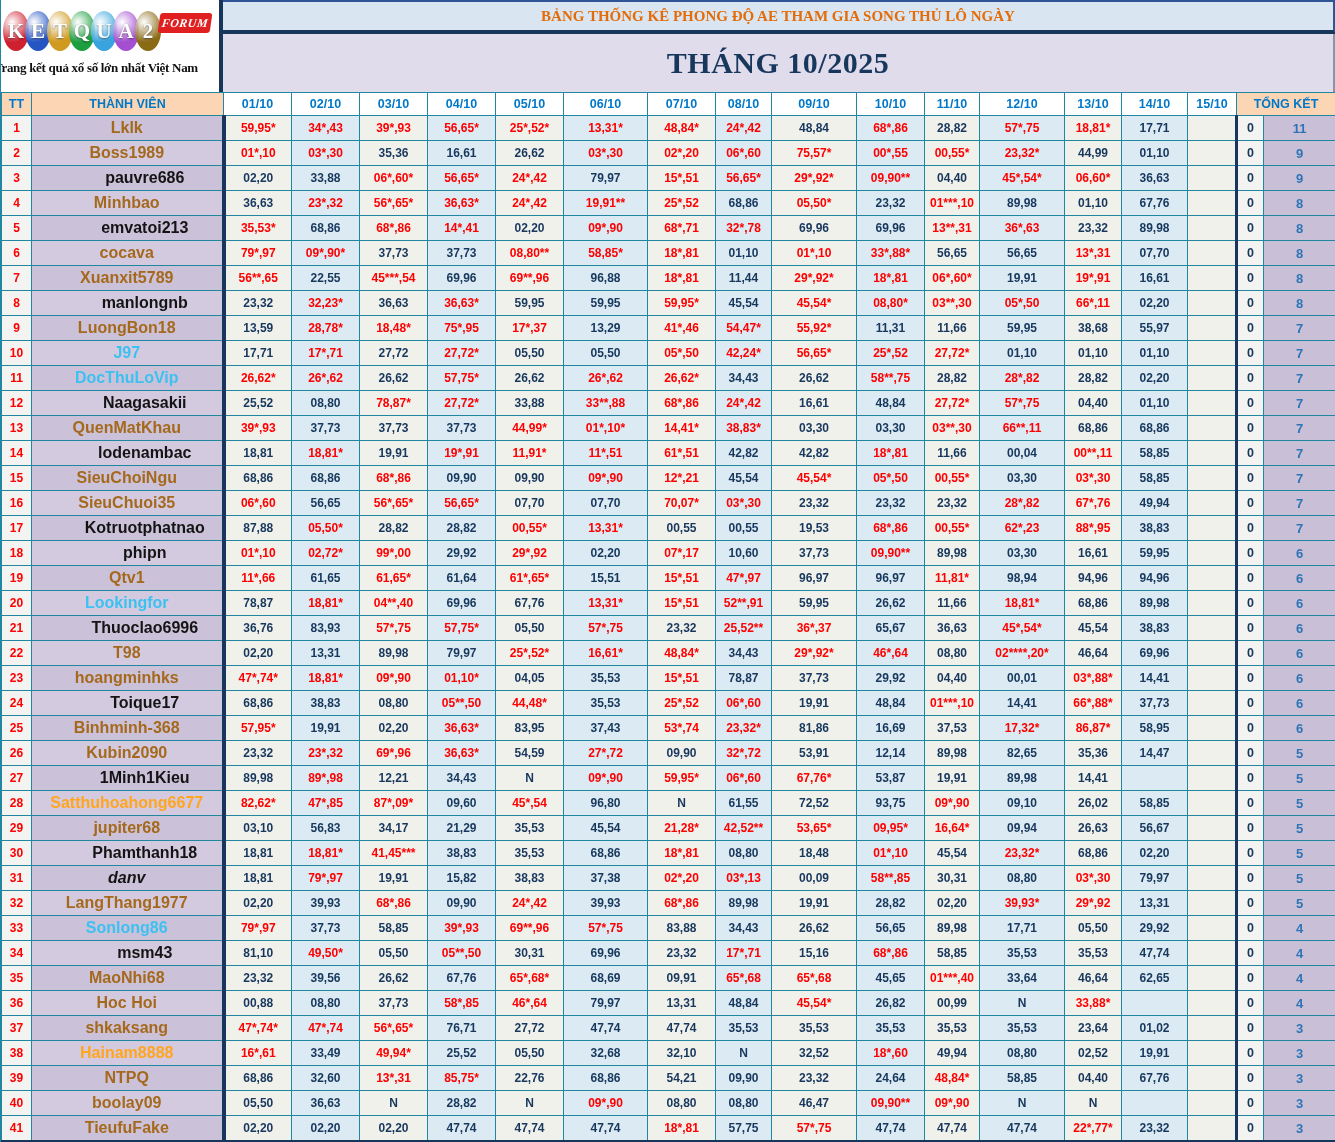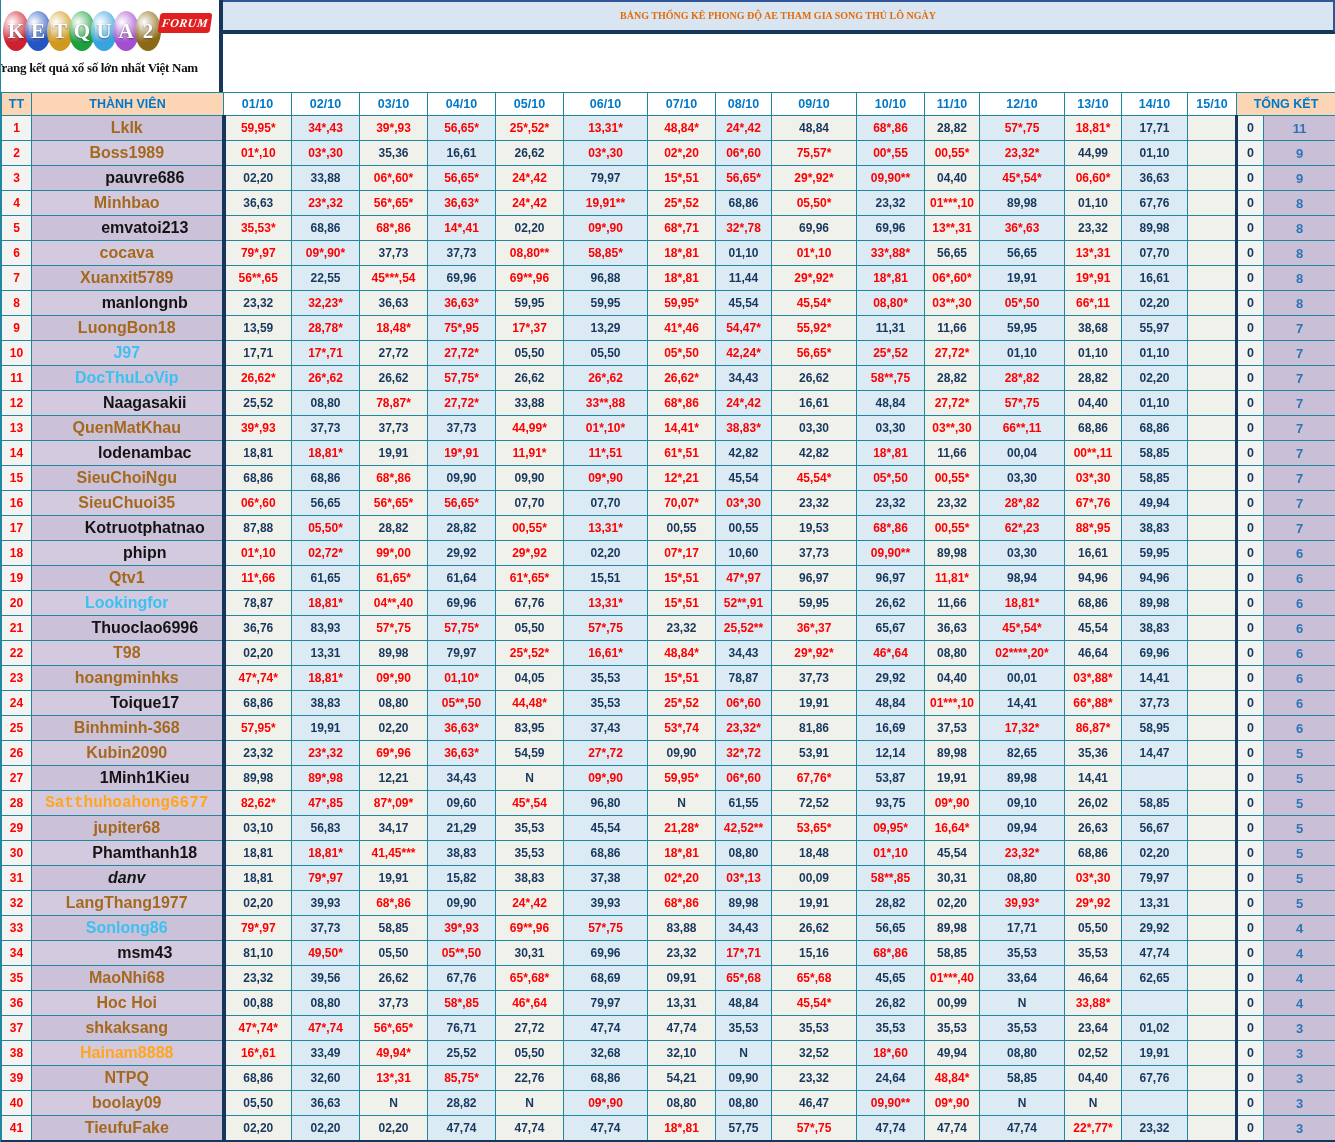--- a/index.html
+++ b/index.html
@@ -17,21 +17,21 @@
            text-shadow:0 1px 2px rgba(0,0,0,.45);}
   #forum-badge{position:absolute;left:158px;top:13px;width:52px;height:20px;
         background:var(--forum_red);color:#fff;font-style:italic;font-weight:bold;
         font-size:12px;line-height:20px;text-align:center;transform:skewX(-8deg);
         border-radius:3px;letter-spacing:.5px;}
   #tagline{position:absolute;left:0;right:0;top:60px;margin-left:-7px;
         font-size:13px;font-weight:bold;color:#111;white-space:nowrap;
         letter-spacing:-.3px;}
   #bands{flex:1;display:flex;flex-direction:column;}
   #band1{height:28px;background:var(--band1_bg);color:var(--band1_text);
-        font-weight:bold;font-size:10px;line-height:28px;text-align:center;
+        font-weight:bold;font-size:15px;line-height:28px;text-align:center;
         border-top:2px solid #2f5597;border-bottom:4px solid var(--frame);
         border-right:3px solid #2f5597;}
   #band2{height:58px;background:var(--band2_bg);color:var(--navy);
         font-weight:bold;font-size:30px;line-height:58px;text-align:center;
         letter-spacing:.5px;border-right:3px solid #8a93a8;}
   
   table{border-collapse:collapse;table-layout:fixed;width:1335px;}
   th,td{border:1px solid var(--grid);overflow:hidden;white-space:nowrap;
         text-align:center;padding:0;}
   thead th{height:22px;background:#fff;color:var(--header_blue);
@@ -57,20 +57,21 @@
 
 <div id="app">
   <div id="top">
     <div id="logo">
       <div id="logo-letters"><span class="balloon" style="background: radial-gradient(circle at 35% 28%, rgba(255, 255, 255, 0.75) 0%, rgb(207, 32, 48) 60%);">K</span><span class="balloon" style="background: radial-gradient(circle at 35% 28%, rgba(255, 255, 255, 0.75) 0%, rgb(36, 85, 195) 60%);">E</span><span class="balloon" style="background: radial-gradient(circle at 35% 28%, rgba(255, 255, 255, 0.75) 0%, rgb(208, 154, 30) 60%);">T</span><span class="balloon" style="background: radial-gradient(circle at 35% 28%, rgba(255, 255, 255, 0.75) 0%, rgb(29, 158, 63) 60%);">Q</span><span class="balloon" style="background: radial-gradient(circle at 35% 28%, rgba(255, 255, 255, 0.75) 0%, rgb(56, 163, 220) 60%);">U</span><span class="balloon" style="background: radial-gradient(circle at 35% 28%, rgba(255, 255, 255, 0.75) 0%, rgb(164, 79, 208) 60%);">A</span><span class="balloon" style="background: radial-gradient(circle at 35% 28%, rgba(255, 255, 255, 0.75) 0%, rgb(138, 106, 20) 60%);">2</span></div>
       <div id="forum-badge">FORUM</div>
       <div id="tagline">Trang kết quả xổ số lớn nhất Việt Nam</div>
     </div>
     <div id="bands">
       <div id="band1">BẢNG THỐNG KÊ PHONG ĐỘ AE THAM GIA SONG THỦ LÔ NGÀY</div>
+      <div id="band2">THÁNG 10/2025</div>
     </div>
   </div>
   <table>
     <colgroup id="cols">
         <col style="width:30px">
         <col style="width:192px">
         <col style="width:68px">
         <col style="width:68px">
         <col style="width:68px">
         <col style="width:68px">
@@ -673,21 +674,21 @@
           <td class="val cgray">19,91</td>
           <td class="val cblue">89,98</td>
           <td class="val cgray">14,41</td>
           <td class="val cblue"></td>
           <td class="val cgray"></td>
           <td class="zero-cell">0</td>
           <td class="total-cell">5</td>
         </tr>
         <tr>
           <td class="tt">28</td>
-          <td class="name name-orange" style="background: var(--purple_alt); font-family: Liberation Mono, monospace;">Satthuhoahong6677</td>
+          <td class="name name-orange" style="background: var(--purple_alt);">Satthuhoahong6677</td>
           <td class="val cgray sep-left red">82,62*</td>
           <td class="val cblue red">47*,85</td>
           <td class="val cgray red">87*,09*</td>
           <td class="val cblue">09,60</td>
           <td class="val cgray red">45*,54</td>
           <td class="val cblue">96,80</td>
           <td class="val cgray">N</td>
           <td class="val cblue">61,55</td>
           <td class="val cgray">72,52</td>
           <td class="val cblue">93,75</td>

